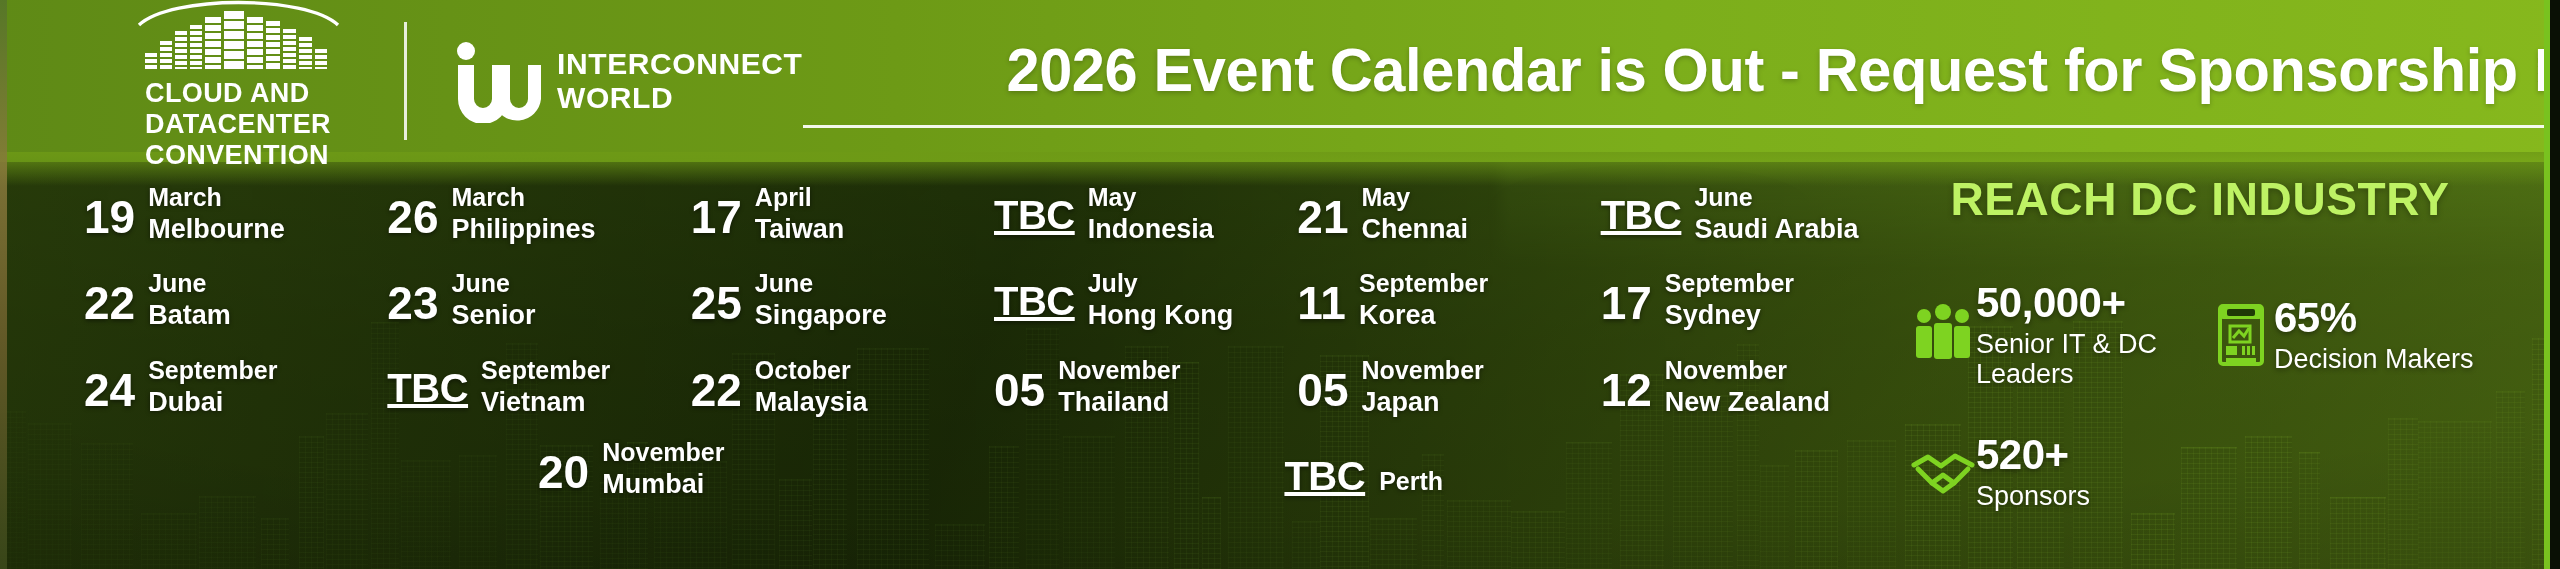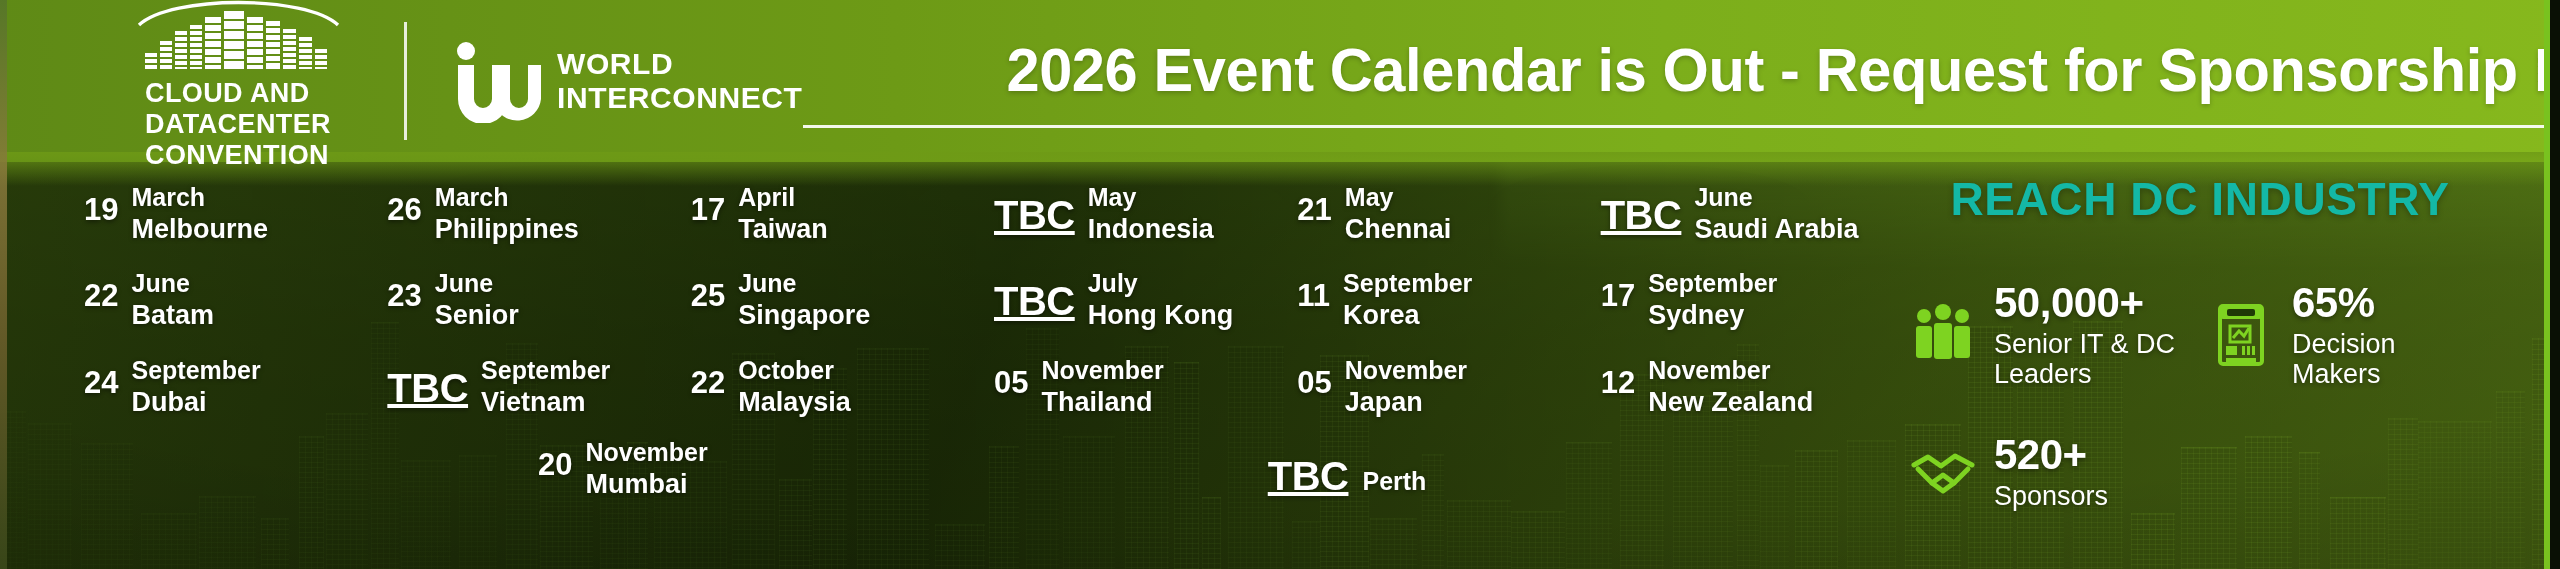--- a/index.html
+++ b/index.html
@@ -141,48 +141,48 @@
     row-gap: 22px;
     column-gap: 0;
   }
   .event {
     display:flex; align-items:flex-start; gap: 13px; padding-left: 24px;
   }
   .ev-day {
     color:#fff; font-weight:700; line-height:1; white-space:nowrap;
     text-shadow: 0 2px 4px rgba(0,0,0,.45);
   }
-  .ev-day.num { font-size: 31px; padding-top: 12px; }
+  .ev-day.num { font-size: 46px; padding-top: 12px; }
   .ev-day.tbc { font-size: 40px; padding-top: 13px; letter-spacing:-.5px;text-decoration:underline; }
   .ev-info { color:#fff; line-height:1.24; text-shadow: 0 1px 4px rgba(0,0,0,.5); }
   .ev-month { font-size: 25px; font-weight:600; }
   .ev-place { font-size: 27px; font-weight:600; }
 
   .cal-extra {
     display:flex; margin-top: 18px; padding-left:24px;
   }
   .cal-extra .slot { display:flex;align-items:center; }
   .slot-mumbai { margin-left: 430px; }
   .slot-perth  { margin-left: 560px; }
   .perth-inline { display:flex; align-items:baseline; gap:14px; }
   .perth-inline .ev-place { font-size:25px; }
 
   
   .stats {
     position: relative; flex:1; padding: 10px 70px 0 30px;
   }
   .stats-title {
-    color:#14b8a6; font-weight:700; font-size: 46px; letter-spacing:.6px;
+    color:#bef264; font-weight:700; font-size: 46px; letter-spacing:.6px;
     text-align:center; margin-bottom: 54px; text-shadow: 0 2px 6px rgba(0,0,0,.3);
   }
   .stat-grid {
     display:grid; grid-template-columns: 1fr 1fr;
     row-gap: 42px; column-gap: 16px;
   }
-  .stat { display:flex; align-items:center; gap: 18px; }
+  .stat { display:flex; align-items:center; }
   .stat-icon { width: 66px; height: 66px; flex: 0 0 66px; }
   .stat-text { color:#fff; line-height:1.1; text-shadow: 0 2px 5px rgba(0,0,0,.4); }
   .stat-value { font-size: 42px; font-weight:700; letter-spacing:-.5px; }
   .stat-label { font-size: 27px; font-weight:400; margin-top: 4px; }
 
   .edge-line {
     position:absolute; right: 10px; top:0; width: 6px; height:569px;
     background:#79c21f; z-index: 6;
   }
   .edge-dark {
@@ -349,22 +349,22 @@
 
       <div class="divider-v"></div>
 
       <div class="iw-logo">
         <svg class="iw-mark" viewBox="0 0 88 84">
           <circle cx="13" cy="12" r="9" fill="#fff"></circle>
           <path d="M5 26 h16 v34 a9 9 0 0 0 18 0 V26 h16 v34 a25 25 0 0 1 -50 0 Z" fill="#fff"></path>
           <path d="M41 26 h16 v34 a9 9 0 0 0 18 0 V26 h13 v34 a24 24 0 0 1 -47 4 Z" fill="#fff"></path>
         </svg>
         <div class="iw-words">
+          <div>INTERCONNECT</div>
           <div>WORLD</div>
-          <div>INTERCONNECT</div>
         </div>
       </div>
     </div>
 
     <div class="headline-zone">
       <div class="headline">2026 Event Calendar is Out - Request for Sponsorship Now</div>
       <div class="headline-rule"></div>
     </div>
   </div>
 

